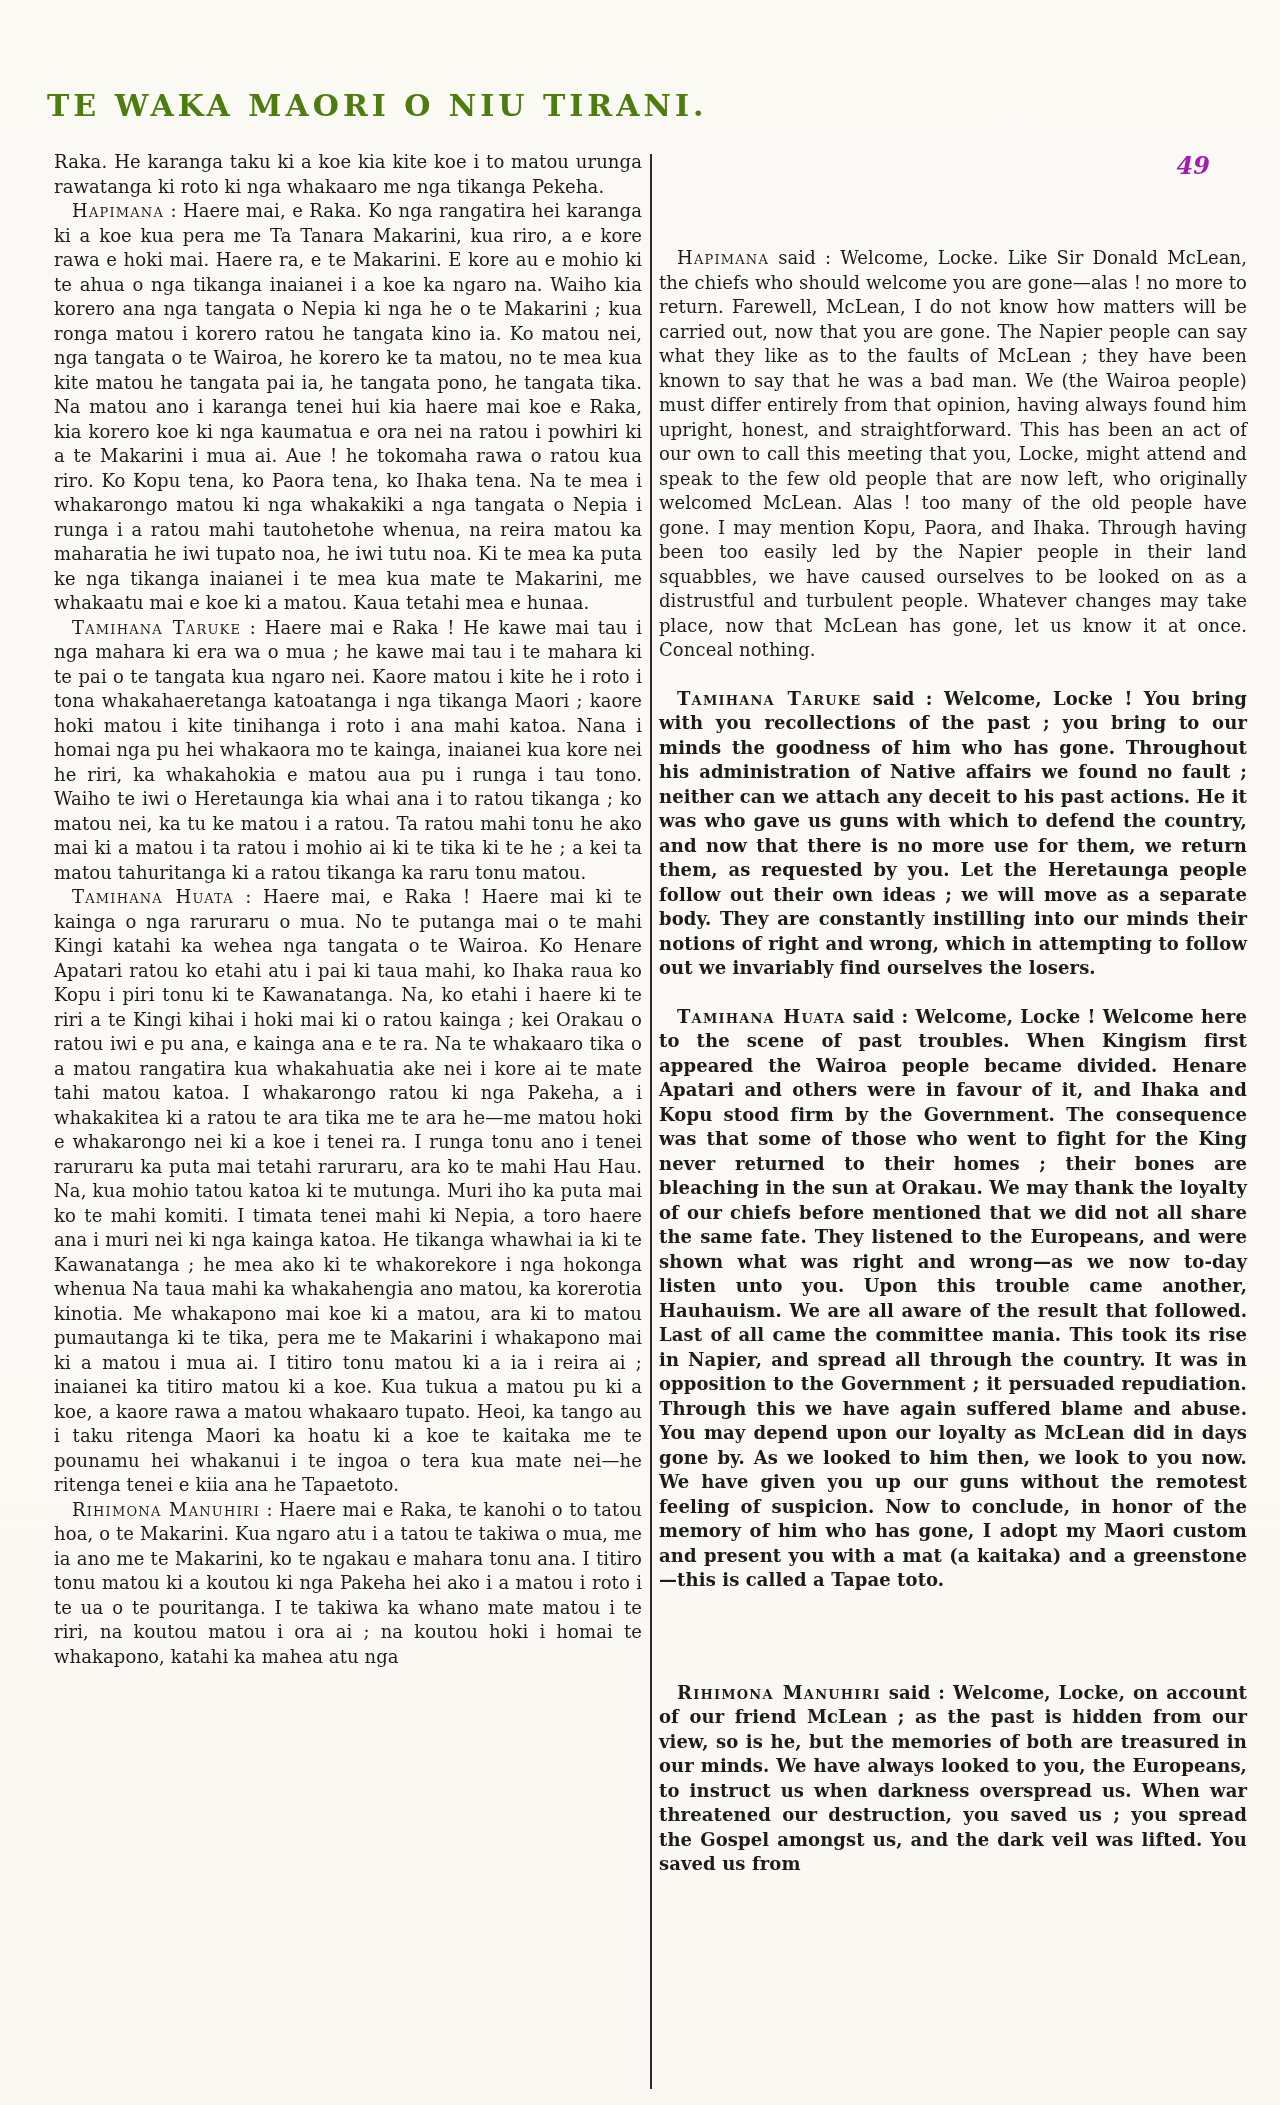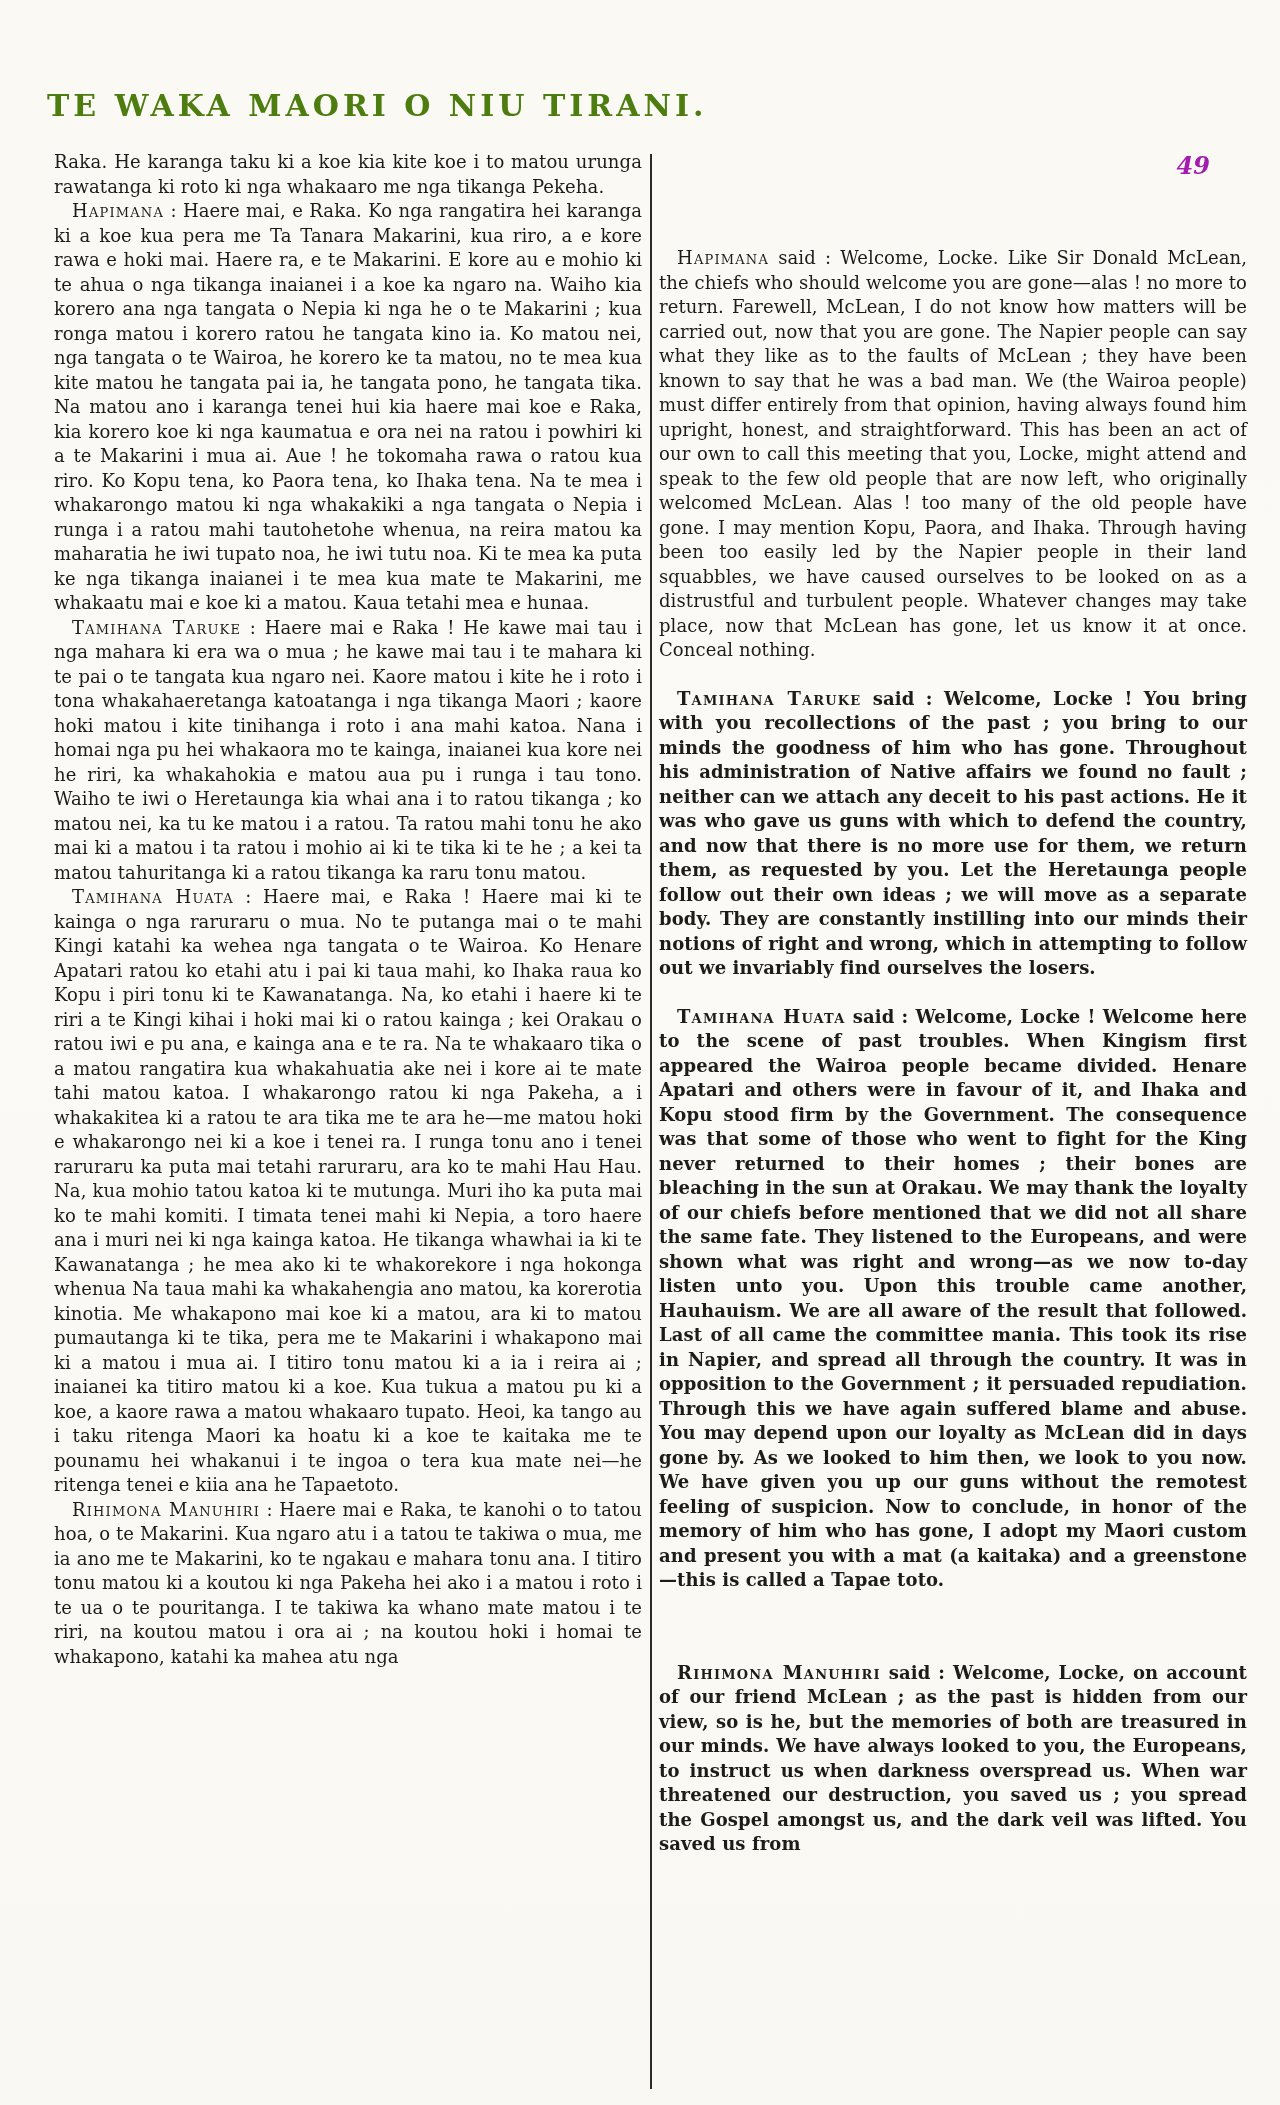--- a/index.html
+++ b/index.html
@@ -40,21 +40,21 @@
   .divider {
     width:2px; height:1935px;
     background:#2b2a28;
     margin:4px 7px 0 8px;
     flex:none;
   }
   .col-right { padding-top:96px; }
   .col p { margin:0; text-indent:18px; }
   .col p.continuation { text-indent:0; }
   .col-right p + p { margin-top:24px;font-weight:bold; }
-  .col-right p.after-gap { margin-top:68px; }
+  .col-right p.after-gap { margin-top:88px; }
   .speaker {
     font-variant:small-caps;
     letter-spacing:1.2px;
   }
   .lead-name { letter-spacing:0.3px; }
 </style>
 </head>
 <body>
 
 <div class="masthead">TE WAKA MAORI O NIU TIRANI.</div>

